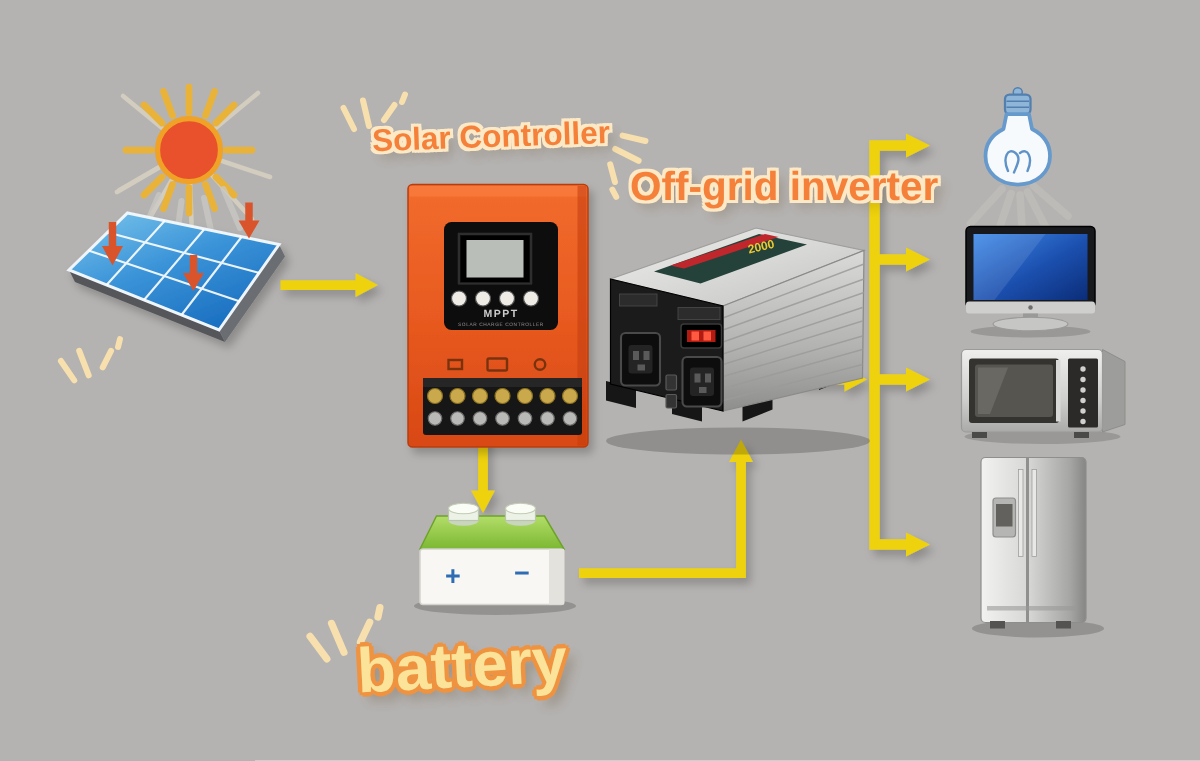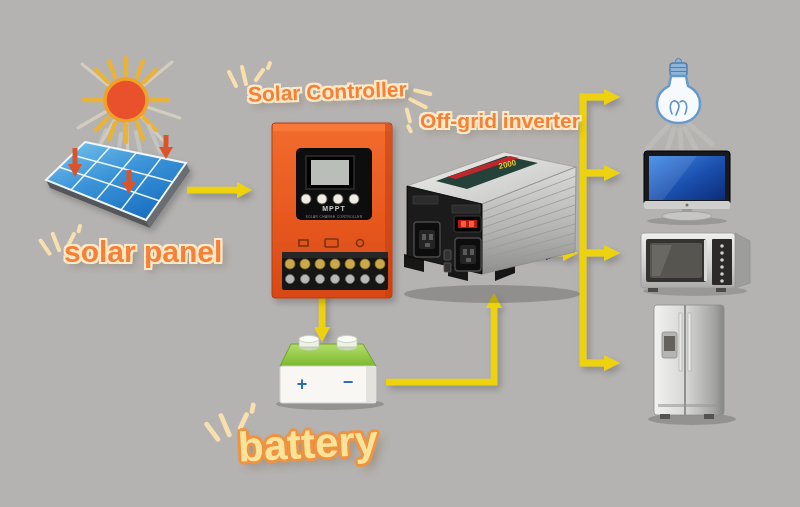--- a/index.html
+++ b/index.html
@@ -10,21 +10,21 @@
   }
   #scene{position:absolute;left:0;top:0;}
   .lbl{
     position:absolute; font-weight:bold; color:#f5803a; white-space:nowrap;
     text-shadow:
       -2px 0 0 #fde9c6, 2px 0 0 #fde9c6, 0 -2px 0 #fde9c6, 0 2px 0 #fde9c6,
       -2px -2px 0 #fde9c6, 2px -2px 0 #fde9c6, -2px 2px 0 #fde9c6, 2px 2px 0 #fde9c6,
       4px 5px 7px rgba(80,50,10,.30);
   }
   .lbl-solar-controller{left:248px; top:80px; font-size:21px; transform:rotate(-2deg);}
-  .lbl-off-grid{left:420px; top:109px; font-size:21px;}
+  .lbl-off-grid{left:420px; top:109px; font-size:27px;}
   .lbl-solar-panel{left:64px; top:235px; font-size:30px;}
   .lbl-battery{
     left:238px; top:420px; font-size:42px; transform:rotate(-3deg);
     color:#fbe49a;
     text-shadow:
       -3px 0 0 #ef9340, 3px 0 0 #ef9340, 0 -3px 0 #ef9340, 0 3px 0 #ef9340,
       -2px -2px 0 #ef9340, 2px -2px 0 #ef9340, -2px 2px 0 #ef9340, 2px 2px 0 #ef9340,
       5px 6px 8px rgba(80,50,10,.30);
   }
 </style>
@@ -370,16 +370,15 @@
       <path d="M -12,10 L -19,-4 M -2,8 L -6,-9 M 8,4 L 15,-6 M 20,-8 L 22,-13"></path>
     </g>
     <g transform="translate(230,425) rotate(-10) scale(1.2)">
       <path d="M -12,10 L -19,-4 M -2,8 L -6,-9 M 8,4 L 15,-6 M 20,-8 L 22,-13"></path>
     </g>
   </g>
 </svg>
 
 <div class="lbl lbl-solar-controller">Solar Controller</div>
 <div class="lbl lbl-off-grid">Off-grid inverter</div>
-<div class="lbl lbl-solar-panel">solar panel</div>
 <div class="lbl lbl-battery">battery</div>
 
 </div>
 
 </body></html>

